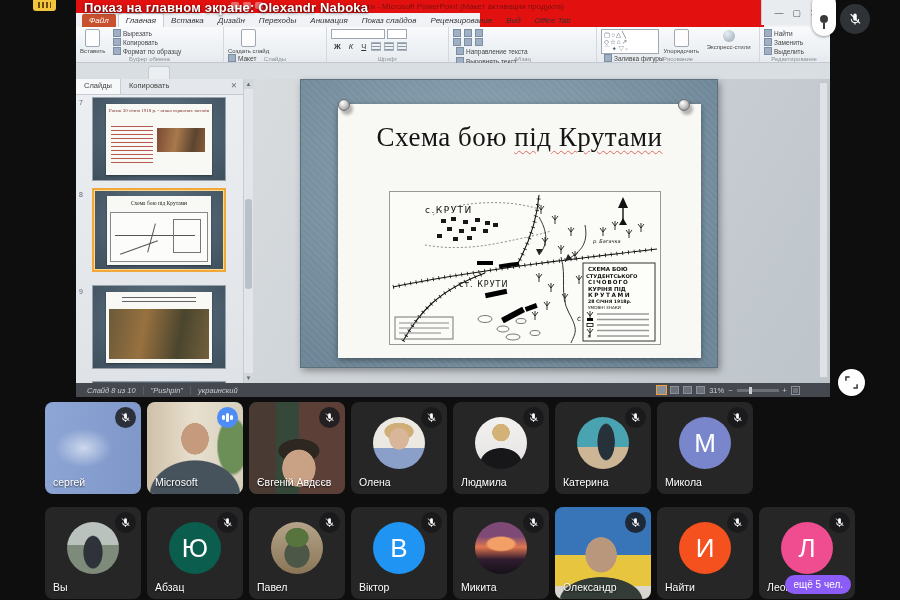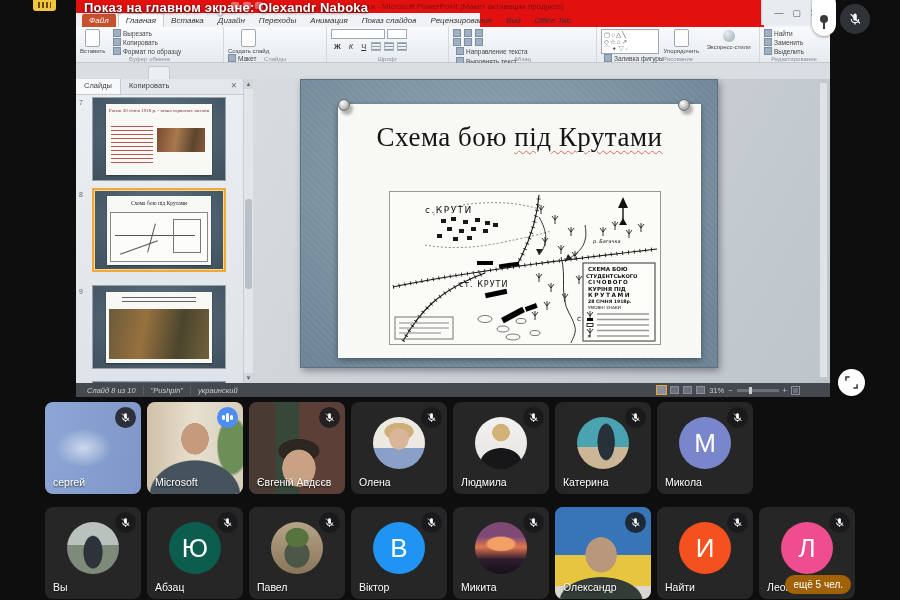--- a/index.html
+++ b/index.html
@@ -157,21 +157,21 @@
   .letter{width:52px;height:52px;border-radius:50%;margin:15px auto 0;display:flex;align-items:center;
           justify-content:center;font-size:26px;color:#fff;}
   .pname{position:absolute;left:8px;bottom:6px;font-size:10.5px;color:#fff;text-shadow:0 1px 2px rgba(0,0,0,.75);
          max-width:76px;white-space:nowrap;overflow:hidden;}
   .micoff{position:absolute;top:5px;right:5px;width:21px;height:21px;border-radius:50%;
           background:rgba(24,25,27,.82);display:flex;align-items:center;justify-content:center;}
   .audioon{position:absolute;top:5px;right:5px;width:21px;height:21px;border-radius:50%;background:#4e8df5;
            display:flex;align-items:center;justify-content:center;gap:1.5px;}
   .audioon span{width:2.5px;background:#fff;border-radius:2px;}
   .audioon .b1{height:5px;} .audioon .b2{height:9px;} .audioon .b3{height:5px;}
-  .morebadge{position:absolute;right:4px;bottom:5px;background:#a16207;color:#fff;font-size:10px;
+  .morebadge{position:absolute;right:4px;bottom:5px;background:#8b5cf6;color:#fff;font-size:10px;
              padding:4px 8px;border-radius:12px;white-space:nowrap;}
 </style>
 </head>
 <body>
 
 <div class="screen">
 
   <div class="win">
     <div class="titlebar">
       <div class="qat">

